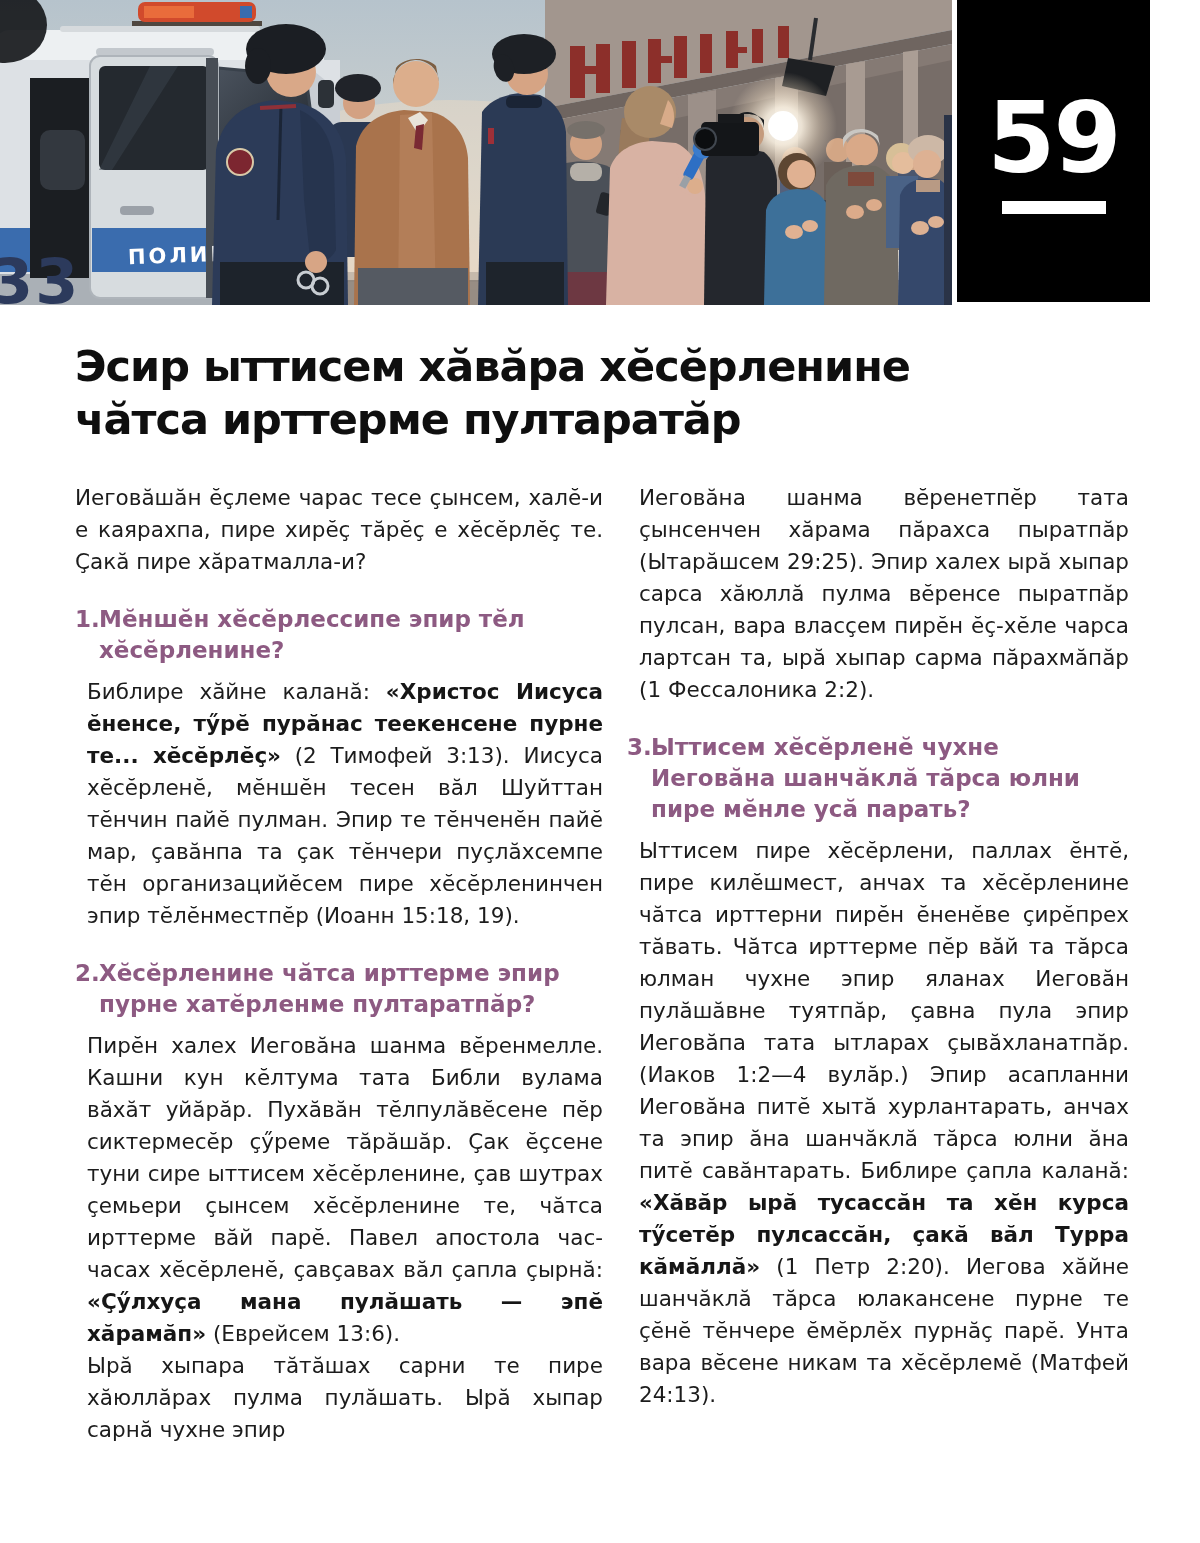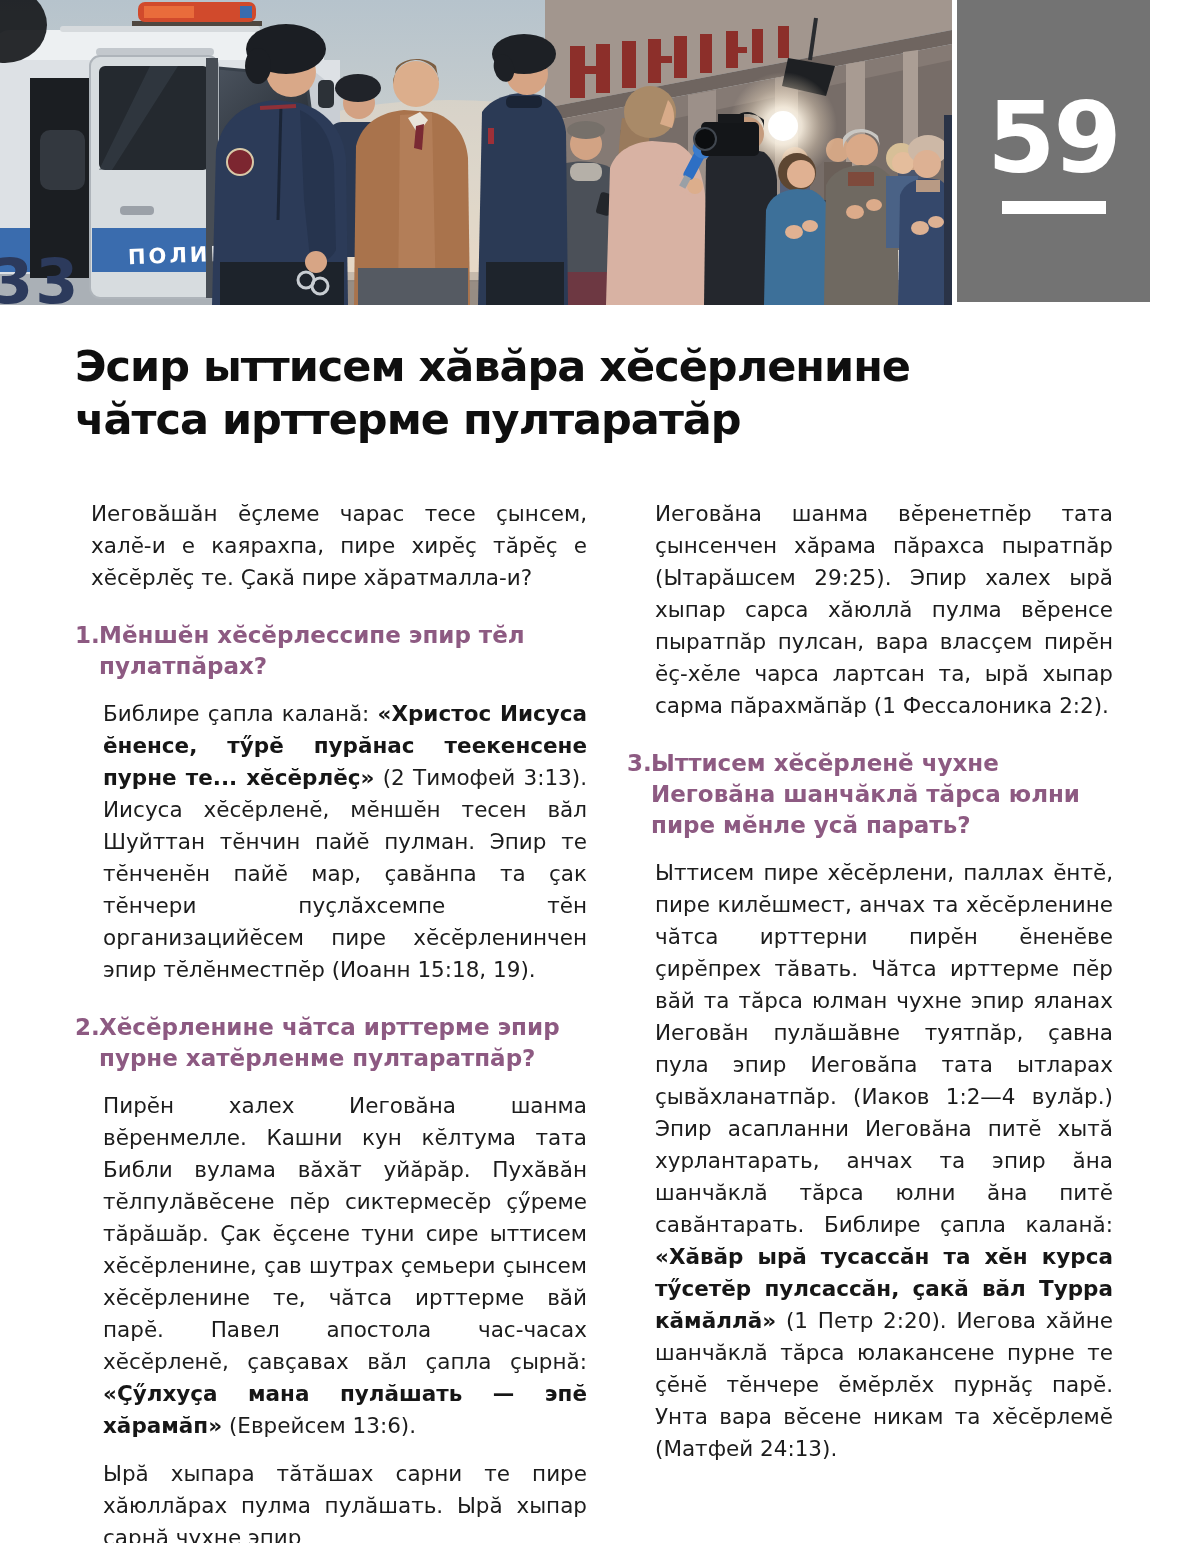--- a/index.html
+++ b/index.html
@@ -1,30 +1,30 @@
 <!DOCTYPE html>
 <html><head>
 <meta charset="utf-8">
 <style>
   html,body{margin:0;padding:0;background:#ffffff;}
   .page{position:relative;width:1200px;height:1543px;background:#ffffff;overflow:hidden;
         font-family:"DejaVu Sans",sans-serif;color:#1c1c1c;}
   .hero{position:absolute;left:0;top:0;width:952px;height:305px;overflow:hidden;}
-  .badge{position:absolute;left:957px;top:0;width:193px;height:302px;background:#737373;
+  .badge{position:absolute;left:957px;top:0;width:193px;height:302px;background:#000000;
          display:flex;flex-direction:column;align-items:center;justify-content:center;}
   .badge-number{color:#ffffff;font-size:98px;font-weight:700;line-height:1;letter-spacing:-2px;}
   .badge-bar{width:104px;height:13px;background:#ffffff;margin-top:14px;}
   .content{position:absolute;left:75px;top:340px;width:1054px;}
   h1.title{margin:0 0 36px 0;font-size:43px;line-height:53px;font-weight:700;color:#0f0f0f;
            letter-spacing:-1px;white-space:pre-line;}
   .cols{display:flex;gap:24px;align-items:flex-start;}
   .col{box-sizing:border-box;}
   .col-left{width:528px;}
   .col-right{width:502px;}
-  p.intro,p.ans{margin:16px;font-size:21.5px;line-height:32px;text-align:justify;color:#1c1c1c;}
+  p.intro,p.ans{margin:0;font-size:21.5px;line-height:32px;text-align:justify;color:#1c1c1c;}
   p.ans{padding-left:12px;}
   .b{font-weight:700;color:#161616;}
   .q{position:relative;padding-left:24px;margin:26px 0 10px 0;color:#8d5a82;
      font-weight:700;font-size:23px;line-height:31px;}
   .qnum{position:absolute;left:0;top:0;}
 </style>
 </head>
 <body>
 
 <div class="page">
@@ -233,22 +233,22 @@
     <div class="badge-number">59</div>
     <div class="badge-bar"></div>
   </div>
 
   <div class="content">
     <h1 class="title">Эсир ыттисем хӑвӑра хӗсӗрленине
 чӑтса ирттерме пултаратӑр</h1>
     <div class="cols">
       <div class="col col-left">
           <p class="intro"><span>Иеговӑшӑн ӗҫлеме чарас тесе ҫынсем, халӗ-и е каярахпа, пире хирӗҫ тӑрӗҫ е хӗсӗрлӗҫ те. Ҫакӑ пире хӑратмалла-и?</span></p>
-          <div class="q"><span class="qnum">1.</span><span>Мӗншӗн хӗсӗрлессипе эпир тӗл пулатпӑрах?</span></div>
-          <p class="ans"><span>Библире ҫапла каланӑ: </span><span class="b">«Христос Иисуса ӗненсе, тӳрӗ пурӑнас теекенсене пурне те... хӗсӗрлӗҫ»</span><span> (2 Тимофей 3:13). Иисуса хӗсӗрленӗ, мӗншӗн тесен вӑл Шуйттан тӗнчин пайӗ пулман. Эпир те тӗнченӗн пайӗ мар, ҫавӑнпа та ҫак тӗнчери пуҫлӑхсемпе тӗн организацийӗсем пире хӗсӗрленинчен эпир тӗлӗнместпӗр (Иоанн 15:18, 19).</span></p>
+          <div class="q"><span class="qnum">1.</span><span>Мӗншӗн хӗсӗрлессипе эпир тӗл хӗсӗрленине?</span></div>
+          <p class="ans"><span>Библире хӑйне каланӑ: </span><span class="b">«Христос Иисуса ӗненсе, тӳрӗ пурӑнас теекенсене пурне те... хӗсӗрлӗҫ»</span><span> (2 Тимофей 3:13). Иисуса хӗсӗрленӗ, мӗншӗн тесен вӑл Шуйттан тӗнчин пайӗ пулман. Эпир те тӗнченӗн пайӗ мар, ҫавӑнпа та ҫак тӗнчери пуҫлӑхсемпе тӗн организацийӗсем пире хӗсӗрленинчен эпир тӗлӗнместпӗр (Иоанн 15:18, 19).</span></p>
           <div class="q"><span class="qnum">2.</span><span>Хӗсӗрленине чӑтса ирттерме эпир пурне хатӗрленме пултаратпӑр?</span></div>
           <p class="ans"><span>Пирӗн халех Иеговӑна шанма вӗренмелле. Кашни кун кӗлтума тата Библи вулама вӑхӑт уйӑрӑр. Пухӑвӑн тӗлпулӑвӗсене пӗр сиктермесӗр ҫӳреме тӑрӑшӑр. Ҫак ӗҫсене туни сире ыттисем хӗсӗрленине, ҫав шутрах ҫемьери ҫынсем хӗсӗрленине те, чӑтса ирттерме вӑй парӗ. Павел апостола час-часах хӗсӗрленӗ, ҫавҫавах вӑл ҫапла ҫырнӑ: </span><span class="b">«Ҫӳлхуҫа мана пулӑшать — эпӗ хӑрамӑп»</span><span> (Еврейсем 13:6).</span></p>
           <p class="ans"><span>Ырӑ хыпара тӑтӑшах сарни те пире хӑюллӑрах пулма пулӑшать. Ырӑ хыпар сарнӑ чухне эпир</span></p>
         </div>
       <div class="col col-right">
           <p class="ans"><span>Иеговӑна шанма вӗренетпӗр тата ҫынсенчен хӑрама пӑрахса пыратпӑр (Ытарӑшсем 29:25). Эпир халех ырӑ хыпар сарса хӑюллӑ пулма вӗренсе пыратпӑр пулсан, вара власҫем пирӗн ӗҫ-хӗле чарса лартсан та, ырӑ хыпар сарма пӑрахмӑпӑр (1 Фессалоника 2:2).</span></p>
           <div class="q"><span class="qnum">3.</span><span>Ыттисем хӗсӗрленӗ чухне Иеговӑна шанчӑклӑ тӑрса юлни пире мӗнле усӑ парать?</span></div>
           <p class="ans"><span>Ыттисем пире хӗсӗрлени, паллах ӗнтӗ, пире килӗшмест, анчах та хӗсӗрленине чӑтса ирттерни пирӗн ӗненӗве ҫирӗпрех тӑвать. Чӑтса ирттерме пӗр вӑй та тӑрса юлман чухне эпир яланах Иеговӑн пулӑшӑвне туятпӑр, ҫавна пула эпир Иеговӑпа тата ытларах ҫывӑхланатпӑр. (Иаков 1:2—4 вулӑр.) Эпир асапланни Иеговӑна питӗ хытӑ хурлантарать, анчах та эпир ӑна шанчӑклӑ тӑрса юлни ӑна питӗ савӑнтарать. Библире ҫапла каланӑ: </span><span class="b">«Хӑвӑр ырӑ тусассӑн та хӗн курса тӳсетӗр пулсассӑн, ҫакӑ вӑл Турра кӑмӑллӑ»</span><span> (1 Петр 2:20). Иегова хӑйне шанчӑклӑ тӑрса юлакансене пурне те ҫӗнӗ тӗнчере ӗмӗрлӗх пурнӑҫ парӗ. Унта вара вӗсене никам та хӗсӗрлемӗ (Матфей 24:13).</span></p>
         </div>
     </div>

